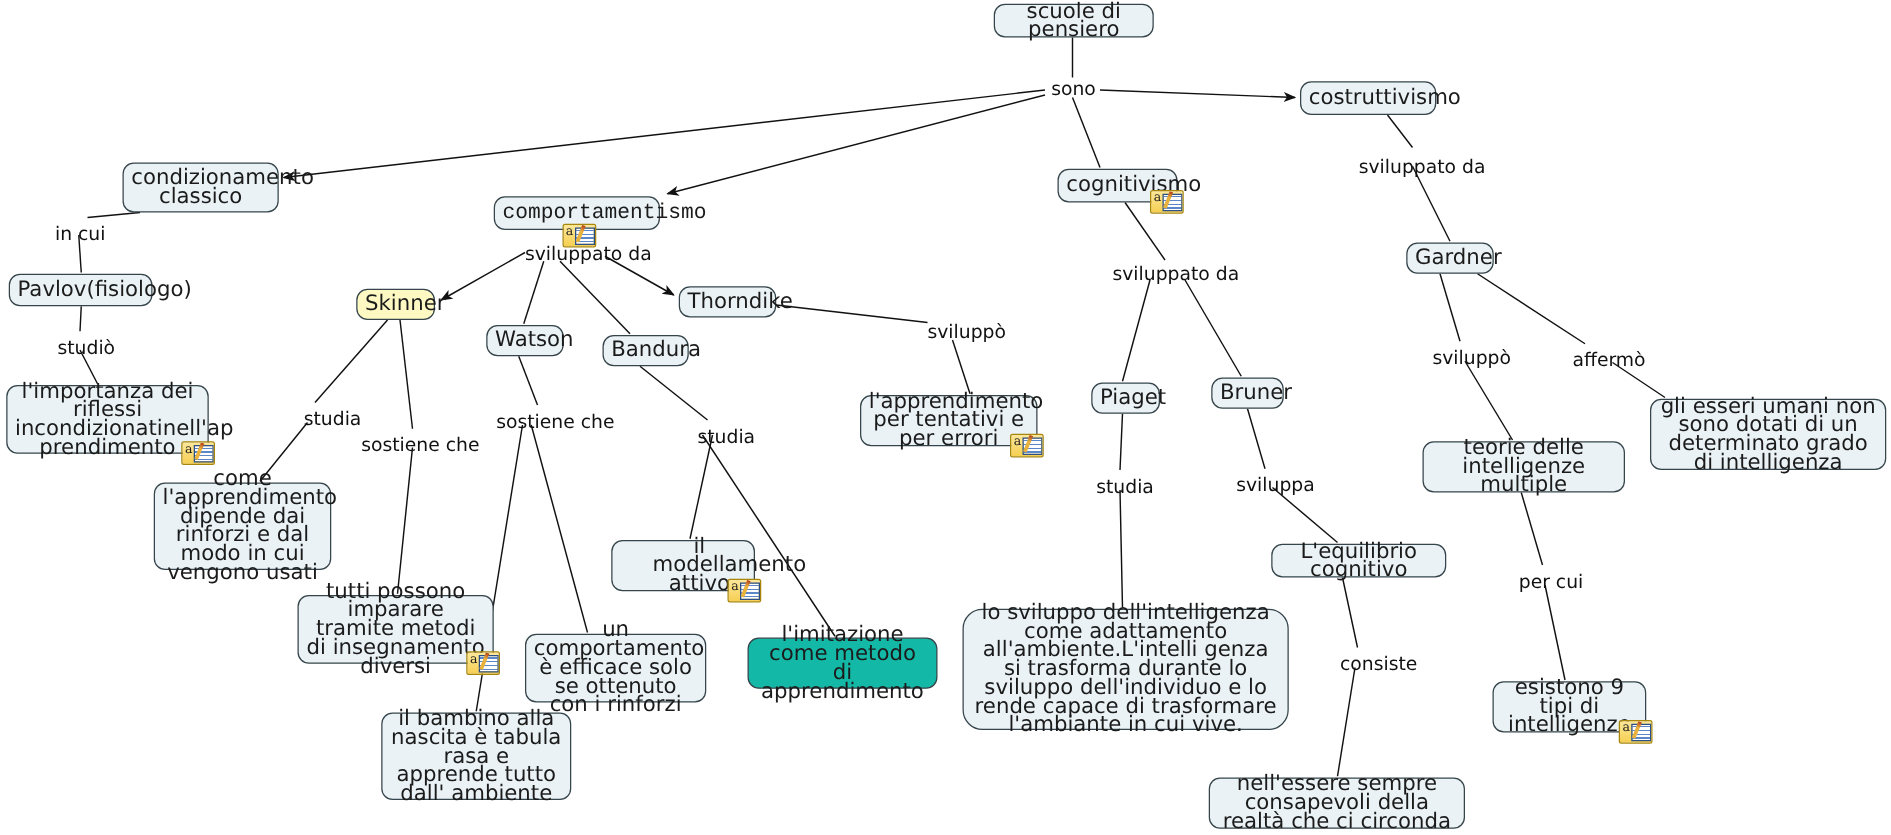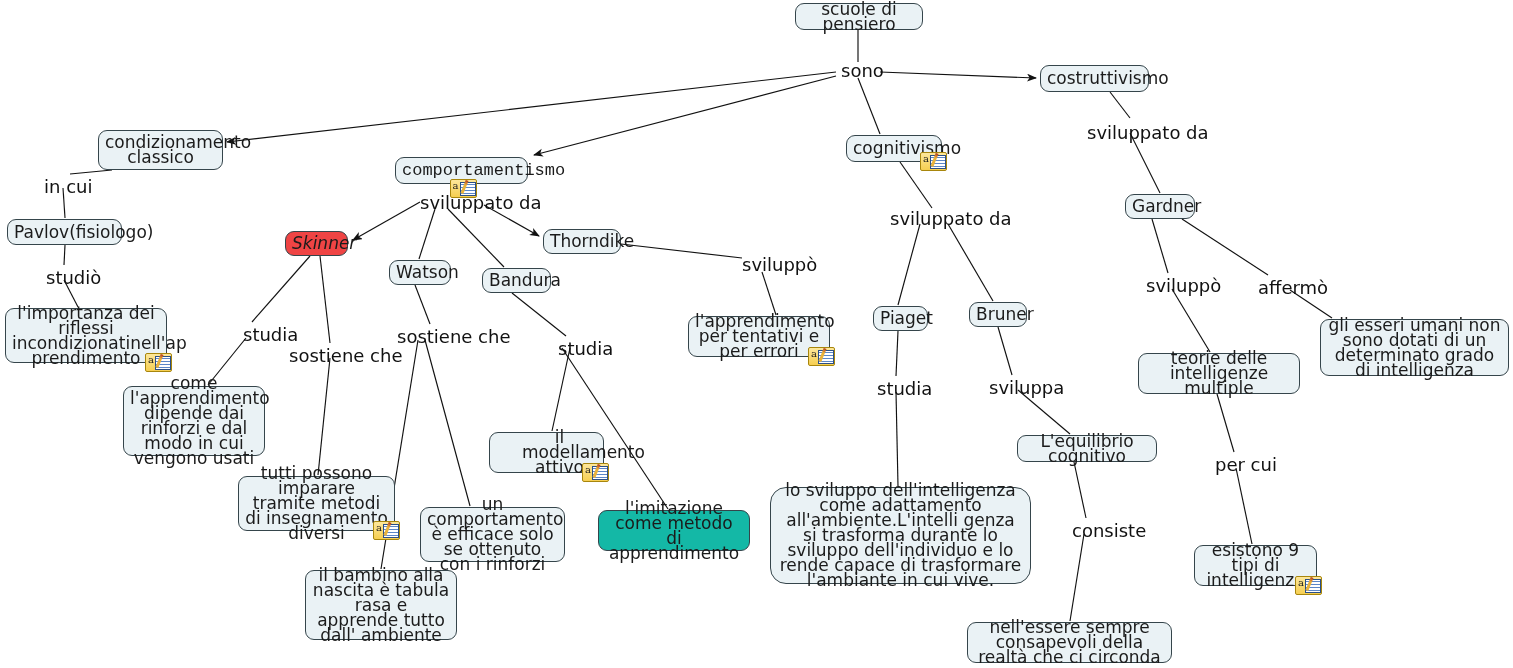--- a/index.html
+++ b/index.html
@@ -18,21 +18,21 @@
     text-align:center;
     display:flex;
     align-items:center;
     justify-content:center;
     padding:3px 6px;
     box-shadow:0 0 0 0 rgba(0,0,0,0);
   }
   .node span{display:block;width:100%;}
   .elabel{
     position:absolute;
-    font-size:18px;
+    font-size:15px;
     line-height:14px;
     color:#111;
     white-space:nowrap;
     background:transparent;
   }
   .rsc{
     position:absolute;
     width:25px;height:17px;
     border:1px solid #a8860c;
     border-radius:2px;
@@ -140,21 +140,21 @@
         <span class="a">a</span>
         <span class="pad"></span>
         <span class="pencil"></span>
       </span>
       <div class="node" style="left: 1125px; top: 194px; width: 70px; height: 25px; background: rgb(234, 242, 245); border-color: rgb(53, 69, 75);">
         <span>Gardner</span>
       </div>
       <div class="node" style="left: 7px; top: 219px; width: 115px; height: 26px; background: rgb(234, 242, 245); border-color: rgb(53, 69, 75);">
         <span>Pavlov(fisiologo)</span>
       </div>
-      <div class="node" style="left: 285px; top: 231px; width: 63px; height: 25px; background: #ef4444; border-color: rgb(53, 69, 75); font-style: italic;">
+      <div class="node" style="left: 285px; top: 231px; width: 63px; height: 25px; background: #fef9c3; border-color: rgb(53, 69, 75);">
         <span>Skinner</span>
       </div>
       <div class="node" style="left: 543px; top: 229px; width: 78px; height: 25px; background: rgb(234, 242, 245); border-color: rgb(53, 69, 75);">
         <span>Thorndike</span>
       </div>
       <div class="node" style="left: 389px; top: 260px; width: 62px; height: 25px; background: rgb(234, 242, 245); border-color: rgb(53, 69, 75);">
         <span>Watson</span>
       </div>
       <div class="node" style="left: 482px; top: 268px; width: 69px; height: 25px; background: rgb(234, 242, 245); border-color: rgb(53, 69, 75);">
         <span>Bandura</span>

